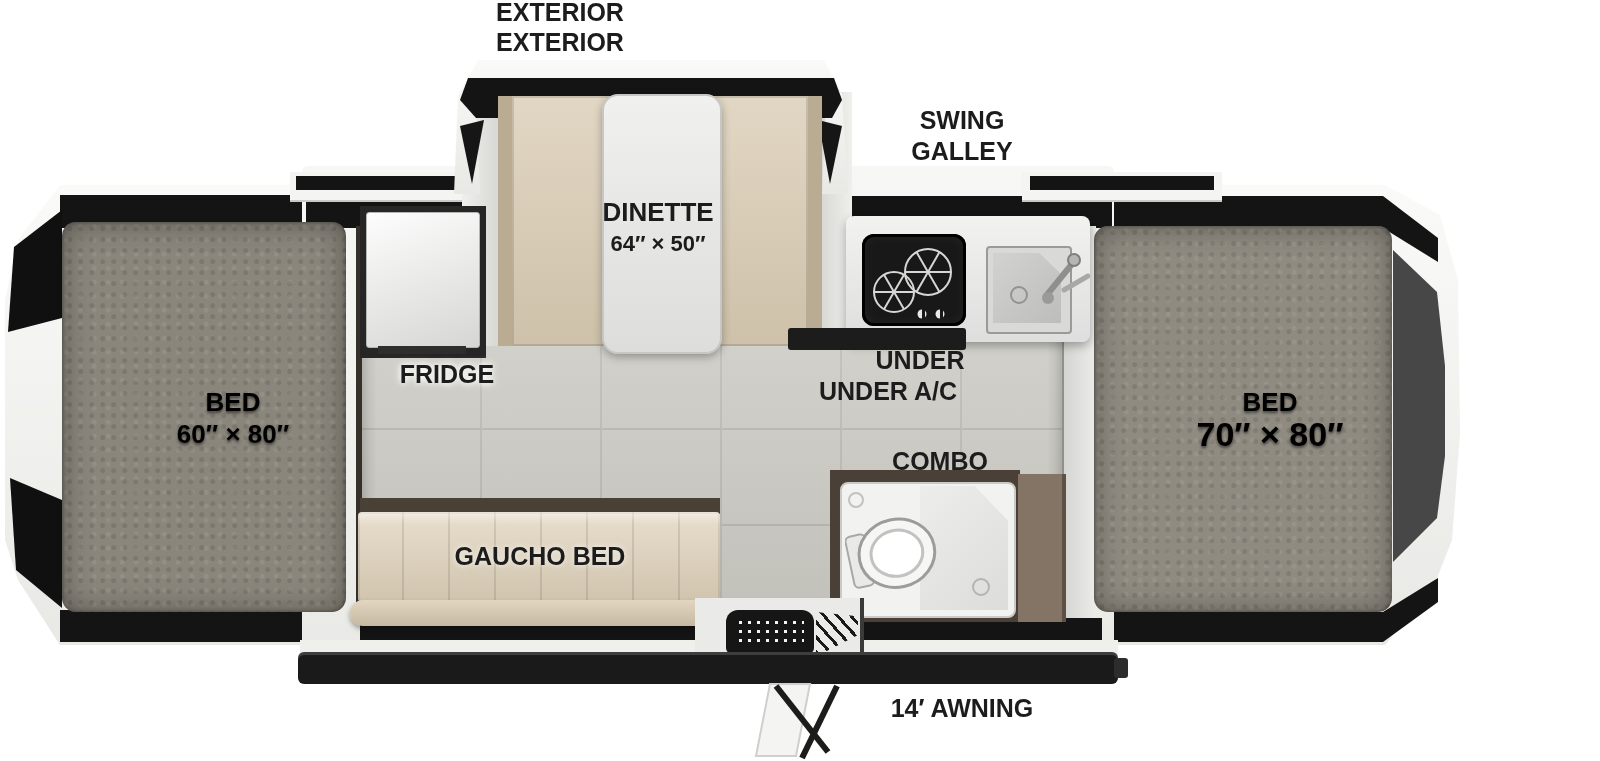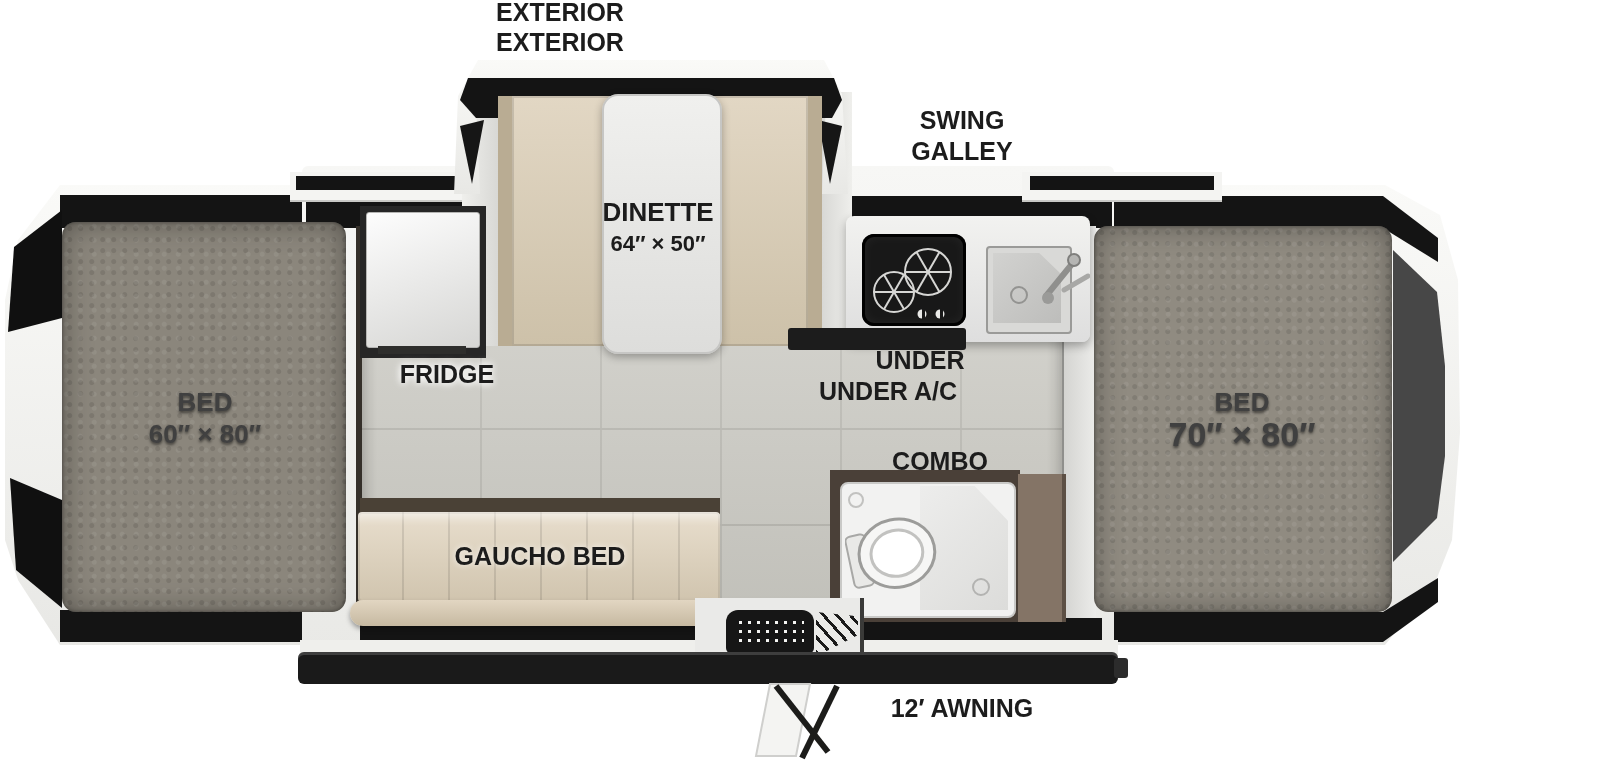--- a/index.html
+++ b/index.html
@@ -1,21 +1,21 @@
 <!DOCTYPE html>
 <html><head>
 <meta charset="utf-8">
 <style>
   html,body{margin:0;padding:0;background:#fff;}
   .stage{position:relative;width:1600px;height:761px;background:#ffffff;overflow:hidden;
          font-family:"Liberation Sans",sans-serif;}
   .abs{position:absolute;}
   .lbl{position:absolute;transform:translateX(-50%);font-weight:bold;font-size:25px;
        line-height:28px;color:#1c1c1c;white-space:nowrap;text-align:center;z-index:60;}
-  .lbl-white{color:#404040;text-shadow:0 2px 3px rgba(0,0,0,.55);}
+  .lbl-white{color:#000000;text-shadow:0 2px 3px rgba(0,0,0,.55);margin-left:28px;}
   .shell{background:linear-gradient(180deg,#fafaf8,#e8e8e5);}
   .black{background:#141414;}
   .mattress{background-color:#8b867c;border-radius:14px;
     background-image:
       radial-gradient(circle at 30% 30%, rgba(255,255,255,.07) 0 2px, transparent 3px),
       radial-gradient(circle at 70% 60%, rgba(0,0,0,.10) 0 2px, transparent 3px);
     background-size:14px 14px,11px 11px;
     box-shadow:inset 0 0 30px rgba(0,0,0,.38), inset 0 0 4px rgba(0,0,0,.4);}
   .floor{background-color:#cdccc5;
     background-image:
@@ -185,15 +185,15 @@
   <div class="lbl" style="left:940px;top:447px;">COMBO</div>
 
   <div class="lbl lbl-white" style="left:205px;top:388px;font-size:26px;">BED</div>
   <div class="lbl lbl-white" style="left:205px;top:420px;font-size:26px;">60″ × 80″</div>
 
   <div class="lbl lbl-white" style="left:1242px;top:388px;font-size:26px;">BED</div>
   <div class="lbl lbl-white" style="left:1242px;top:420px;font-size:34px;">70″ × 80″</div>
 
   <div class="lbl" style="left:540px;top:542px;text-shadow:0 0 6px rgba(255,255,255,.8);">GAUCHO BED</div>
 
-  <div class="lbl" style="left:962px;top:694px;">12′ AWNING</div>
+  <div class="lbl" style="left:962px;top:694px;">14′ AWNING</div>
 
 </div>
 
 </body></html>

